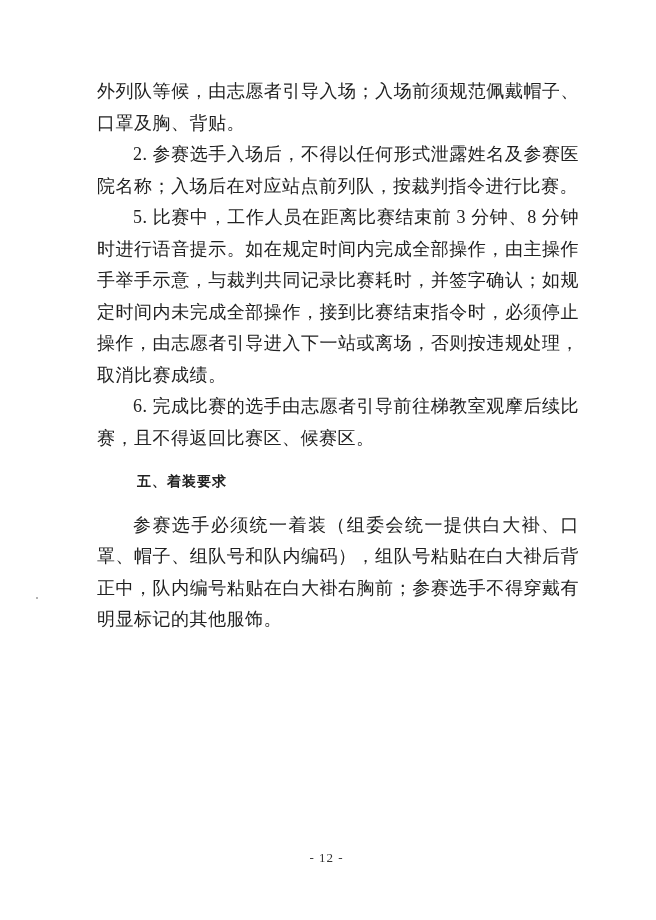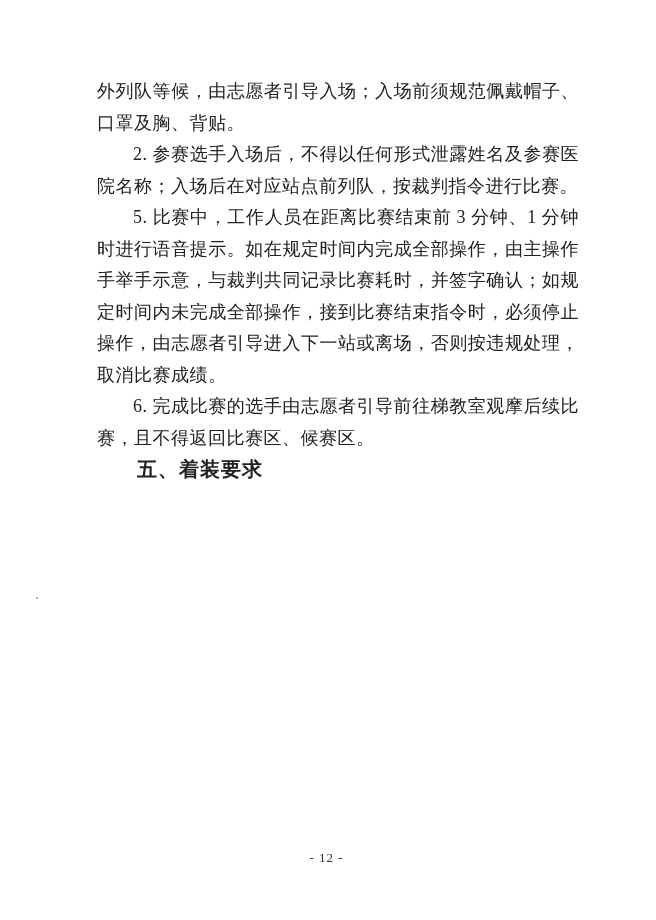--- a/index.html
+++ b/index.html
@@ -28,22 +28,22 @@
     line-height: 31.5px;
     text-align: justify;
     text-justify: inter-character;
     letter-spacing: 0.5px;
     word-break: break-all;
   }
   .para.indent {
     text-indent: 2em;
   }
   .heading {
-    margin: 0;
-    font-size: 20px;
+    margin: 12px;
+    font-size: 14px;
     line-height: 31.5px;
     font-weight: bold;
     text-indent: 2em;
     letter-spacing: 1px;
   }
   .footer {
     position: absolute;
     left: 0;
     right: 0;
     top: 850px;
@@ -67,25 +67,26 @@
 
 <div class="page">
 
   <div class="content">
     <p class="para">外列队等候，由志愿者引导入场；入场前须规范佩戴帽子、口罩及胸、背贴。</p>
 
     <p class="para indent">2. 参赛选手入场后，不得以任何形式泄露姓名及参赛医院名称；入场后在对应站点前列队，按裁判指令进行比赛。</p>
 
 
 
-    <p class="para indent">5. 比赛中，工作人员在距离比赛结束前 3 分钟、1 分钟时进行语音提示。如在规定时间内完成全部操作，由主操作手举手示意，与裁判共同记录比赛耗时，并签字确认；如规定时间内未完成全部操作，接到比赛结束指令时，必须停止操作，由志愿者引导进入下一站或离场，否则按违规处理，取消比赛成绩。</p>
+    <p class="para indent">5. 比赛中，工作人员在距离比赛结束前 3 分钟、8 分钟时进行语音提示。如在规定时间内完成全部操作，由主操作手举手示意，与裁判共同记录比赛耗时，并签字确认；如规定时间内未完成全部操作，接到比赛结束指令时，必须停止操作，由志愿者引导进入下一站或离场，否则按违规处理，取消比赛成绩。</p>
 
     <p class="para indent">6. 完成比赛的选手由志愿者引导前往梯教室观摩后续比赛，且不得返回比赛区、候赛区。</p>
 
     <h2 class="heading">五、着装要求</h2>
 
+    <p class="para indent">参赛选手必须统一着装（组委会统一提供白大褂、口罩、帽子、组队号和队内编码），组队号粘贴在白大褂后背正中，队内编号粘贴在白大褂右胸前；参赛选手不得穿戴有明显标记的其他服饰。</p>
   </div>
 
   <div class="speck"></div>
 
   <div class="footer">- 12 -</div>
 
 </div>
 
 </body></html>

